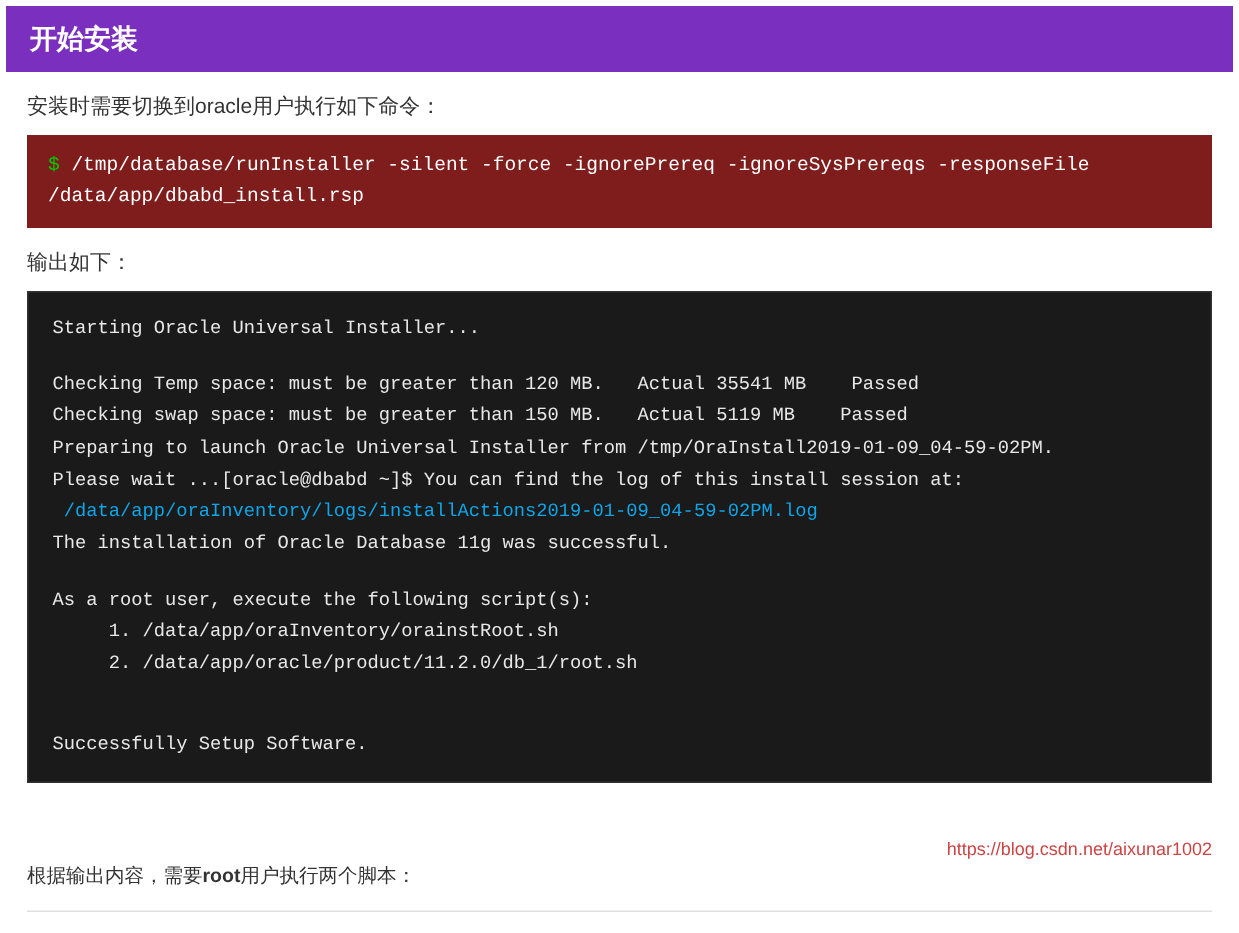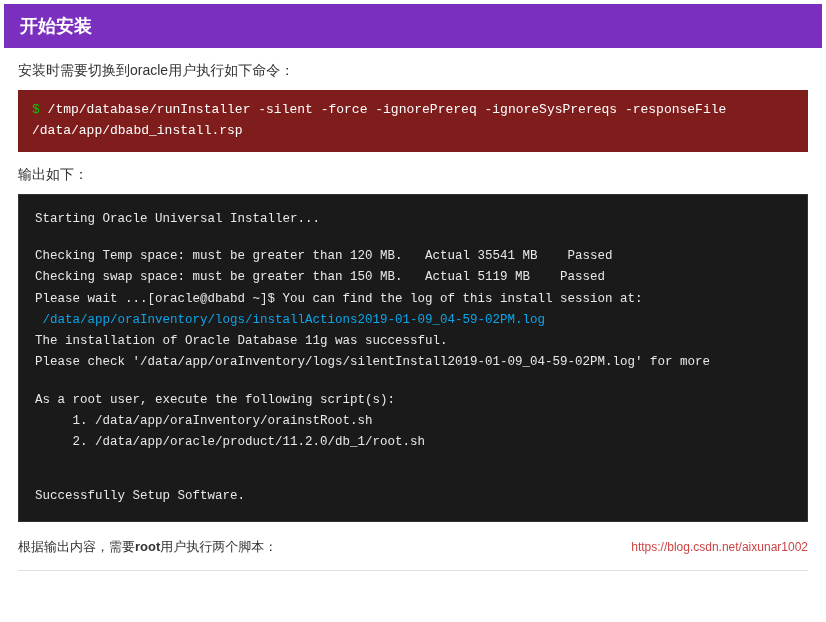--- a/index.html
+++ b/index.html
@@ -103,20 +103,21 @@
       color: #333;
       margin-top: 4px;
       padding-bottom: 8px;
       display: flex;
       justify-content: space-between;
       align-items: center;
     }
 
     .footer-text .main-text {
       flex: 1;
+      margin-top: 37px;
     }
 
     .footer-text .blog-link {
       color: #cc4444;
       font-size: 12px;
       text-decoration: none;
       white-space: nowrap;
       margin-left: 20px;
     }
 
@@ -149,24 +150,24 @@
       <span class="cmd-text">/data/app/dbabd_install.rsp</span>
     </div>
 
     <p class="output-label">输出如下：</p>
 
     <div class="terminal-block">
       <span class="line line-white">Starting Oracle Universal Installer...</span>
       <span class="line-empty"></span>
       <span class="line line-white">Checking Temp space: must be greater than 120 MB.   Actual 35541 MB    Passed</span>
       <span class="line line-white">Checking swap space: must be greater than 150 MB.   Actual 5119 MB    Passed</span>
+      <span class="line line-white">Preparing to launch Oracle Universal Installer from /tmp/OraInstall2019-01-09_04-59-02PM.</span>
       <span class="line line-white">Please wait ...[oracle@dbabd ~]$ You can find the log of this install session at:</span>
       <span class="line line-green"> /data/app/oraInventory/logs/installActions2019-01-09_04-59-02PM.log</span>
       <span class="line line-white">The installation of Oracle Database 11g was successful.</span>
-      <span class="line line-white">Please check '/data/app/oraInventory/logs/silentInstall2019-01-09_04-59-02PM.log' for more</span>
       <span class="line-empty"></span>
       <span class="line line-white">As a root user, execute the following script(s):</span>
       <span class="line line-white">     1. /data/app/oraInventory/orainstRoot.sh</span>
       <span class="line line-white">     2. /data/app/oracle/product/11.2.0/db_1/root.sh</span>
       <span class="line-empty"></span>
       <span class="line-empty"></span>
       <span class="line line-white">Successfully Setup Software.</span>
     </div>
 
     <div class="footer-text">

